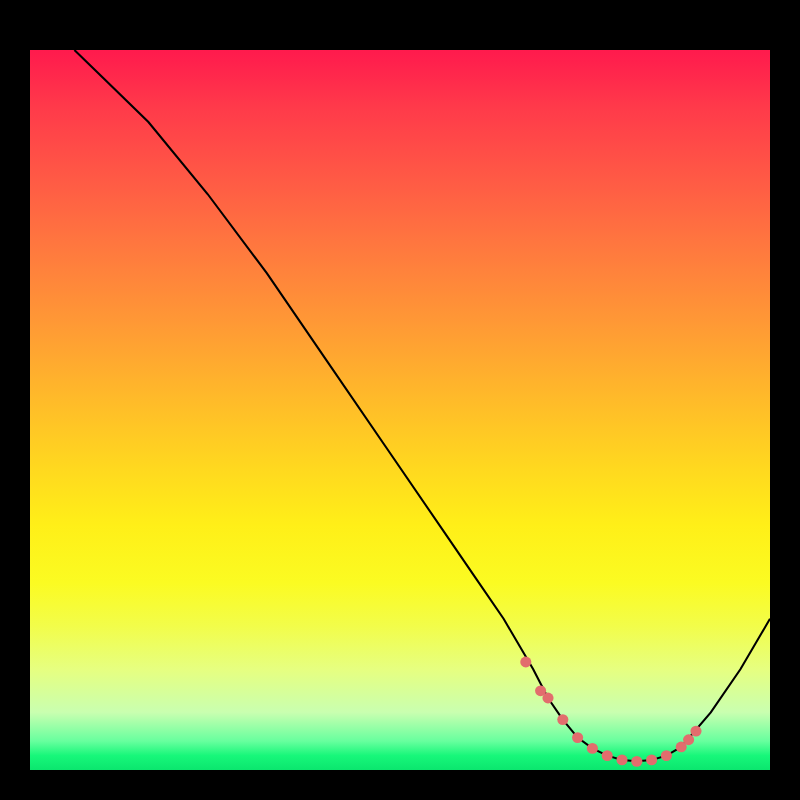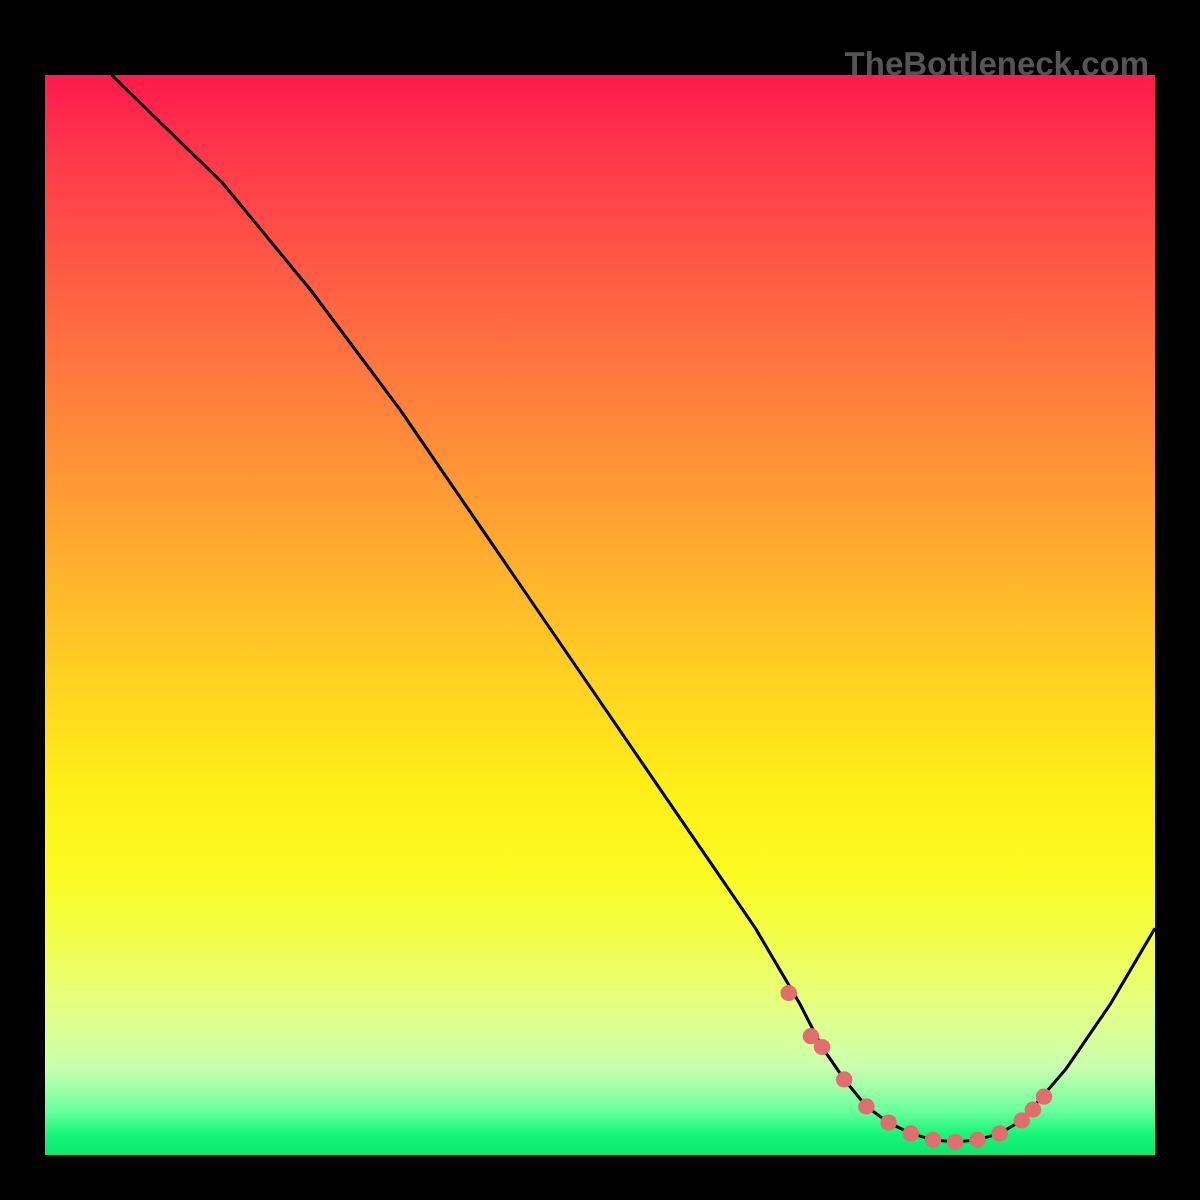--- a/index.html
+++ b/index.html
@@ -61,21 +61,20 @@
     height: 720px;
   }
 </style>
 </head>
 <body>
 
 <div class="frame">
   <div class="plot-area">
     <div class="gradient-bg"></div>
 
-    <div class="watermark">TheBottleneck.com</div>
 
     <svg class="curve" viewBox="0 0 100 100" preserveAspectRatio="none">
       <path fill="none" stroke="#000" stroke-width="0.28" vector-effect="non-scaling-stroke-disabled" d="M6.00 0.00 L10.00 4.00 L16.00 10.00 L24.00 20.00 L32.00 31.00 L40.00 43.00 L48.00 55.00 L56.00 67.00 L60.00 73.00 L64.00 79.00 L68.00 86.00 L70.00 90.00 L72.00 93.00 L74.00 95.50 L76.00 97.00 L78.00 98.00 L80.00 98.60 L82.00 98.80 L84.00 98.60 L86.00 98.00 L88.00 96.80 L92.00 92.00 L96.00 86.00 L100.00 79.00"></path>
       <g>
           <circle cx="67.00" cy="85.00" r="0.75" fill="#e26d6d"></circle>
           <circle cx="69.00" cy="89.00" r="0.75" fill="#e26d6d"></circle>
           <circle cx="70.00" cy="90.00" r="0.75" fill="#e26d6d"></circle>
           <circle cx="72.00" cy="93.00" r="0.75" fill="#e26d6d"></circle>
           <circle cx="74.00" cy="95.50" r="0.75" fill="#e26d6d"></circle>
           <circle cx="76.00" cy="97.00" r="0.75" fill="#e26d6d"></circle>

